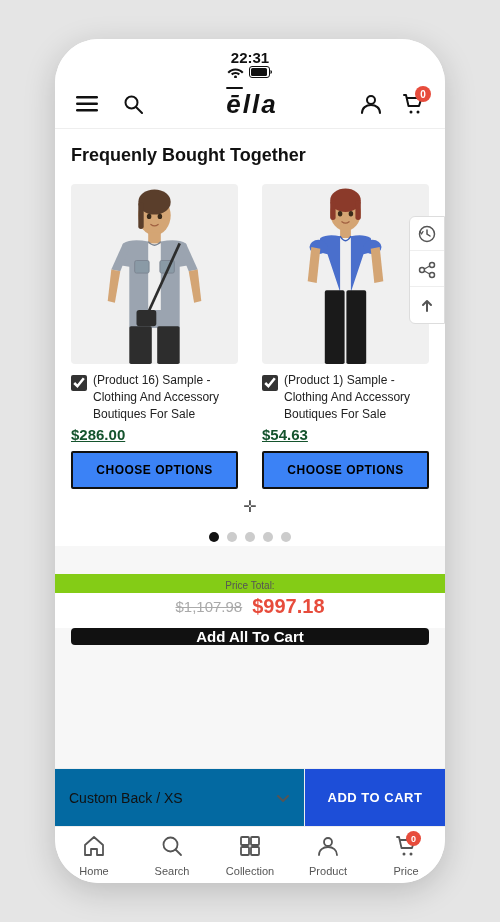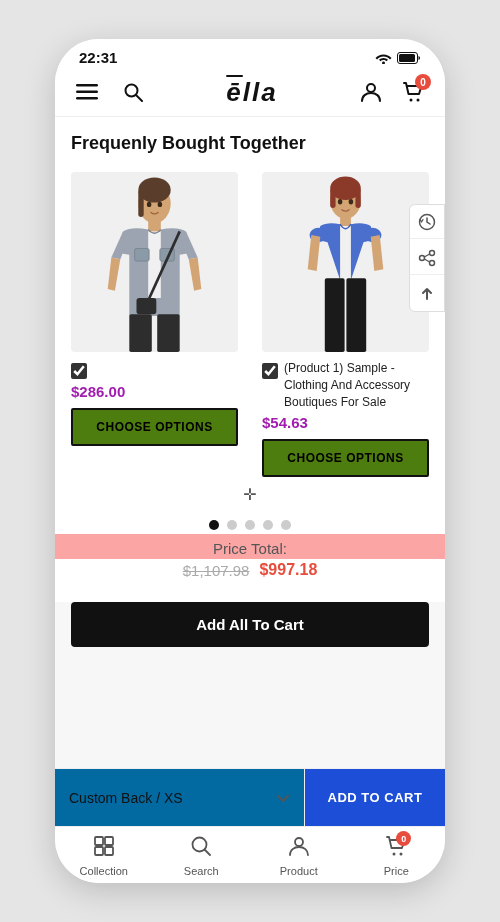--- a/index.html
+++ b/index.html
@@ -25,20 +25,21 @@
       position: relative;
     }
     
     .status-bar {
       background: #fff;
       padding: 10px 24px 4px;
       display: flex;
       justify-content: space-between;
       align-items: center;
       flex-shrink: 0;
+      flex-direction: column;
     }
     .status-time {
       font-size: 15px;
       font-weight: 600;
       color: #111;
     }
     .status-icons {
       display: flex;
       align-items: center;
       gap: 5px;
@@ -156,29 +157,30 @@
       flex-shrink: 0;
     }
     .product-name {
       font-size: 12px;
       color: #222;
       line-height: 1.4;
     }
     .product-price {
       font-size: 15px;
       font-weight: 700;
-      color: #a21caf;
+      color: #14532d;
       margin-top: 4px;
+      text-decoration: underline;
     }
     
     .choose-btn {
       width: 100%;
       padding: 10px 4px;
       border: 2px solid #111;
-      background: #4d7c0f;
+      background: #3b82f6;
       font-size: 12px;
       font-weight: 700;
       letter-spacing: 0.5px;
       cursor: pointer;
       border-radius: 2px;
       margin-top: 8px;
     }
     
     .dots-row {
       display: flex;
@@ -197,49 +199,49 @@
     .plus-icon {
       font-size: 16px;
       color: #555;
       text-align: center;
       background: #fff;
       padding-bottom: 4px;
     }
     
     .price-total-row {
       text-align: center;
-      background: #fca5a5;
+      background: #84cc16;
       padding: 6px 0 2px;
-      font-size: 15px;
+      font-size: 10px;
       color: #555;
+      margin-top: 28px;
     }
     .prices-row {
       display: flex;
       align-items: center;
       justify-content: center;
       gap: 10px;
       background: #fff;
-      padding: 2px 0 23px;
+      padding: 2px 0 10px;
     }
     .price-old {
       font-size: 15px;
       color: #aaa;
       text-decoration: line-through;
     }
     .price-new {
-      font-size: 16px;
+      font-size: 20px;
       font-weight: 700;
       color: #e74c3c;
     }
     
     .add-all-btn {
       display: block;
       width: calc(100% - 32px);
       margin: 0 16px 10px;
-      padding: 14px;
       background: #111;
       color: #fff;
       border: none;
       border-radius: 4px;
       font-size: 15px;
       font-weight: 600;
       cursor: pointer;
       text-align: center;
     }
     
@@ -401,20 +403,21 @@
 
             <rect x="60" y="140" width="22" height="18" rx="3" fill="#2d2d2d"></rect>
 
             <ellipse cx="74" cy="36" rx="2.5" ry="3" fill="#3a2a1a"></ellipse>
             <ellipse cx="86" cy="36" rx="2.5" ry="3" fill="#3a2a1a"></ellipse>
             <path d="M76 45 Q80 48 84 45" stroke="#a06040" stroke-width="1.5" fill="none" stroke-linecap="round"></path>
           </svg>
         </div>
         <div class="checkbox-row">
           <input type="checkbox" checked="" style="">
+          <span class="product-name">(Product 16) Sample - Clothing And Accessory Boutiques For Sale</span>
         </div>
         <div class="product-price">$286.00</div>
         <button class="choose-btn">CHOOSE OPTIONS</button>
       </div>
 
       <div class="product-card">
         <div class="product-image">
 
           <svg width="100%" height="180" viewBox="0 0 160 200" fill="none" xmlns="http://www.w3.org/2000/svg">
 
@@ -507,46 +510,54 @@
       <span>Custom Back / XS</span>
       <svg width="14" height="14" viewBox="0 0 14 14" fill="none">
         <path d="M2 5l5 5 5-5" stroke="#555" stroke-width="2" stroke-linecap="round" stroke-linejoin="round"></path>
       </svg>
     </button>
     <button class="add-to-cart-btn">ADD TO CART</button>
   </div>
 
   <div class="bottom-nav">
 
+    <div class="nav-item">
+      <span class="nav-icon">
+        <svg width="22" height="22" viewBox="0 0 22 22" fill="none">
+          <path d="M2 10L11 2L20 10V20H14V14H8V20H2V10Z" stroke="#555" stroke-width="1.8" stroke-linejoin="round" fill="none"></path>
+        </svg>
+      </span>
+      <span class="nav-label">Home</span>
+    </div>
+
+    <div class="nav-item">
+      <span class="nav-icon">
+        <svg width="22" height="22" viewBox="0 0 22 22" fill="none">
+          <circle cx="9.5" cy="9.5" r="7" stroke="#555" stroke-width="1.8"></circle>
+          <line x1="14.5" y1="14.5" x2="20" y2="20" stroke="#555" stroke-width="1.8" stroke-linecap="round"></line>
+        </svg>
+      </span>
+      <span class="nav-label">Search</span>
+    </div>
 
     <div class="nav-item">
       <span class="nav-icon">
         <svg width="22" height="22" viewBox="0 0 22 22" fill="none">
           <rect x="2" y="2" width="8" height="8" rx="1" stroke="#555" stroke-width="1.8"></rect>
           <rect x="12" y="2" width="8" height="8" rx="1" stroke="#555" stroke-width="1.8"></rect>
           <rect x="2" y="12" width="8" height="8" rx="1" stroke="#555" stroke-width="1.8"></rect>
           <rect x="12" y="12" width="8" height="8" rx="1" stroke="#555" stroke-width="1.8"></rect>
         </svg>
       </span>
       <span class="nav-label">Collection</span>
     </div>
 
     <div class="nav-item">
       <span class="nav-icon">
         <svg width="22" height="22" viewBox="0 0 22 22" fill="none">
-          <circle cx="9.5" cy="9.5" r="7" stroke="#555" stroke-width="1.8"></circle>
-          <line x1="14.5" y1="14.5" x2="20" y2="20" stroke="#555" stroke-width="1.8" stroke-linecap="round"></line>
-        </svg>
-      </span>
-      <span class="nav-label">Search</span>
-    </div>
-
-    <div class="nav-item">
-      <span class="nav-icon">
-        <svg width="22" height="22" viewBox="0 0 22 22" fill="none">
           <circle cx="11" cy="7" r="4" stroke="#555" stroke-width="1.8" fill="none"></circle>
           <path d="M2 20c0-5 4-8 9-8s9 3 9 8" stroke="#555" stroke-width="1.8" stroke-linecap="round" fill="none"></path>
         </svg>
       </span>
       <span class="nav-label">Product</span>
     </div>
 
     <div class="nav-item" style="position:relative;">
       <span class="nav-icon" style="position:relative;">
         <svg width="22" height="22" viewBox="0 0 22 22" fill="none">

